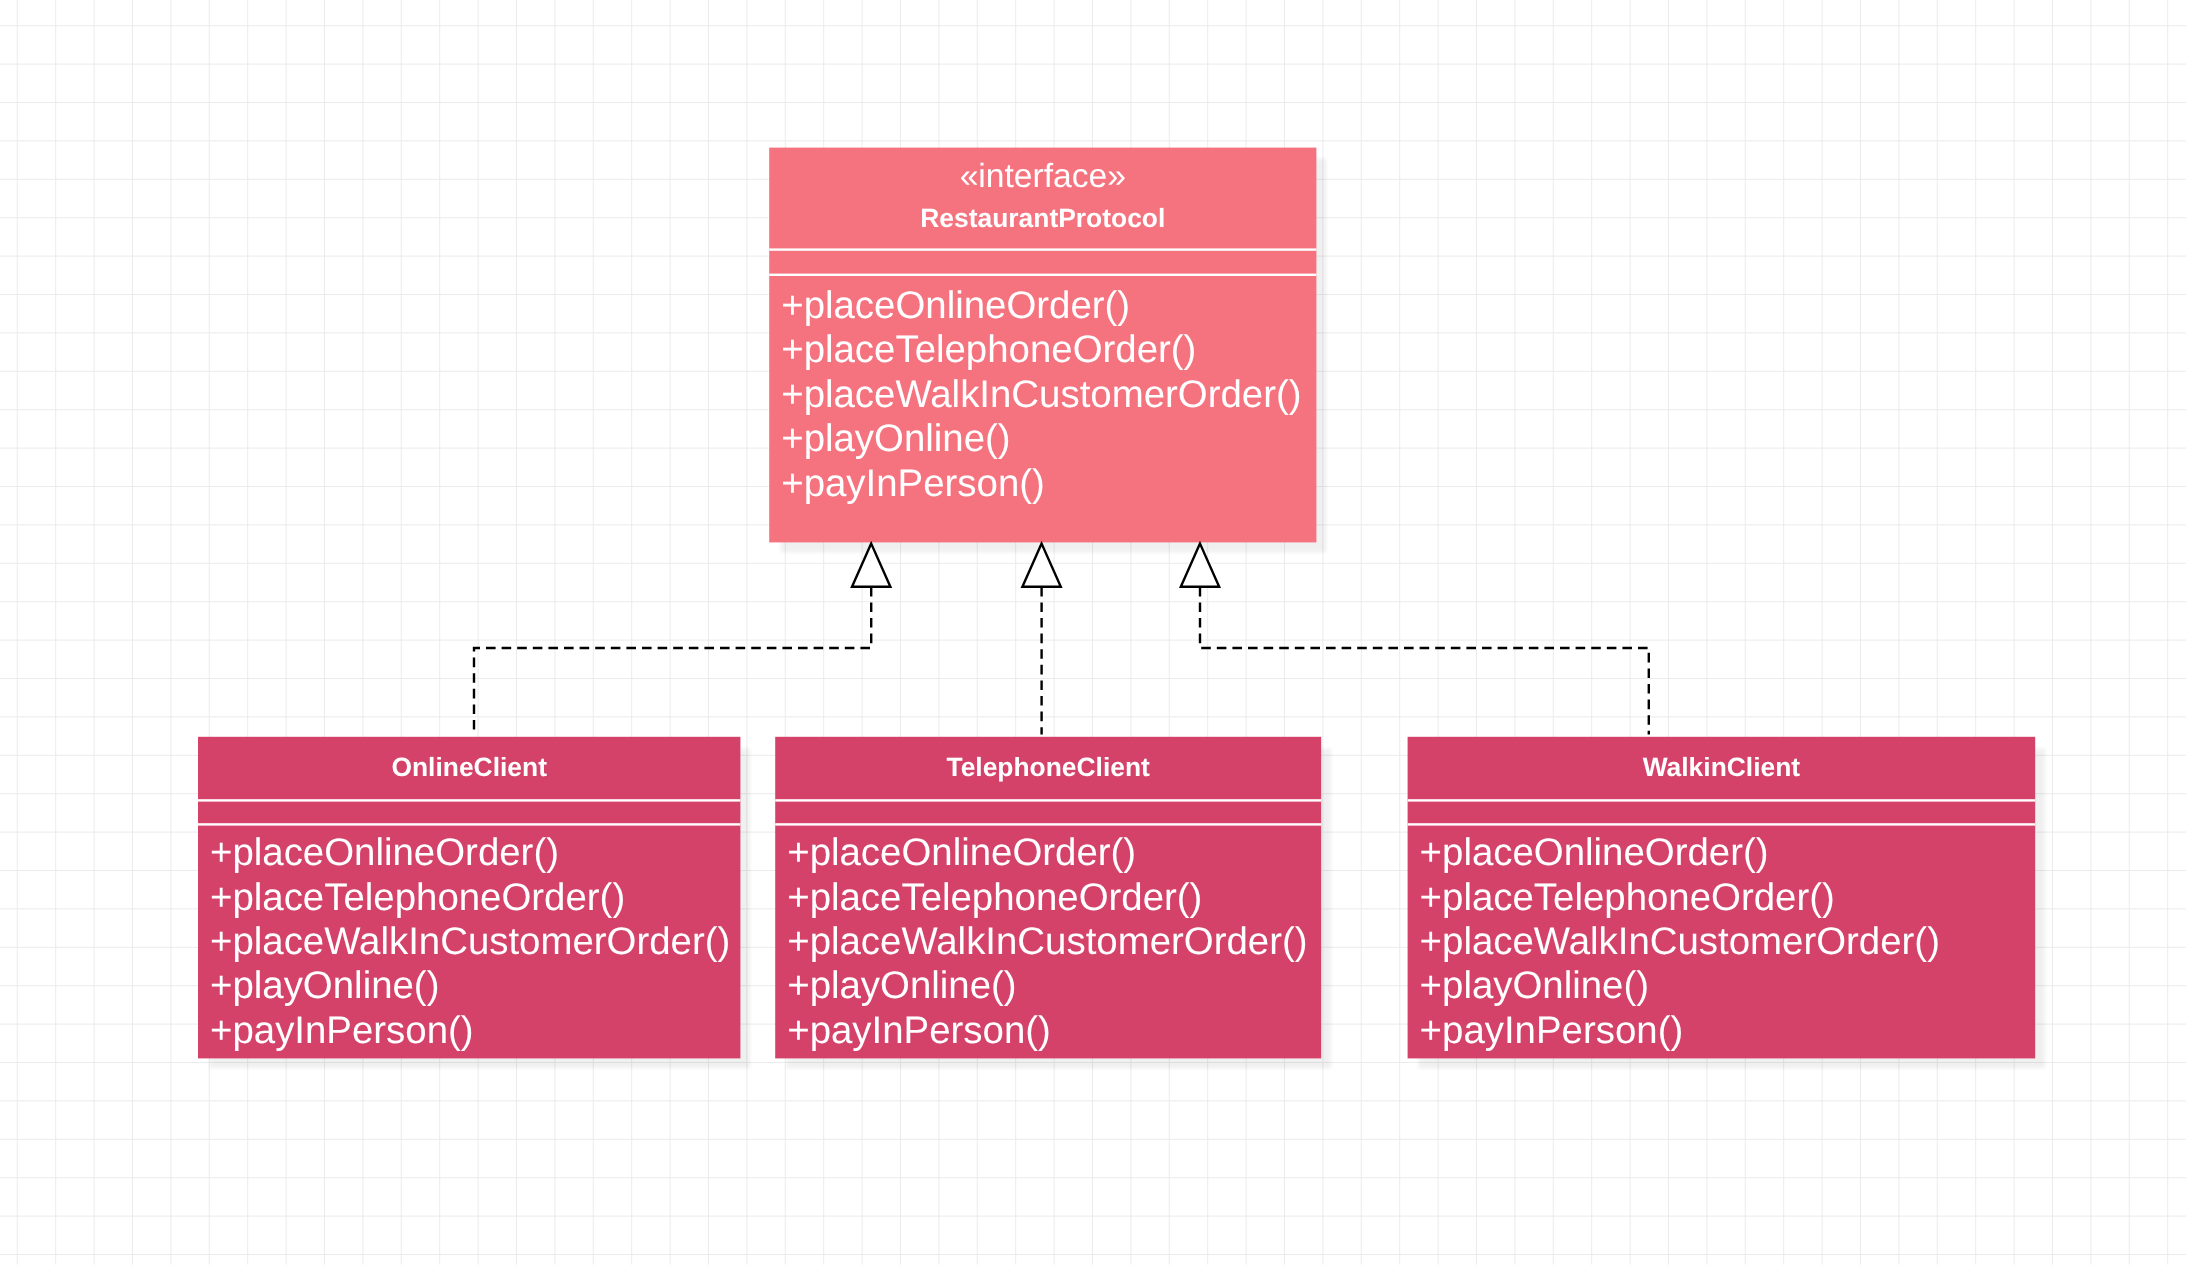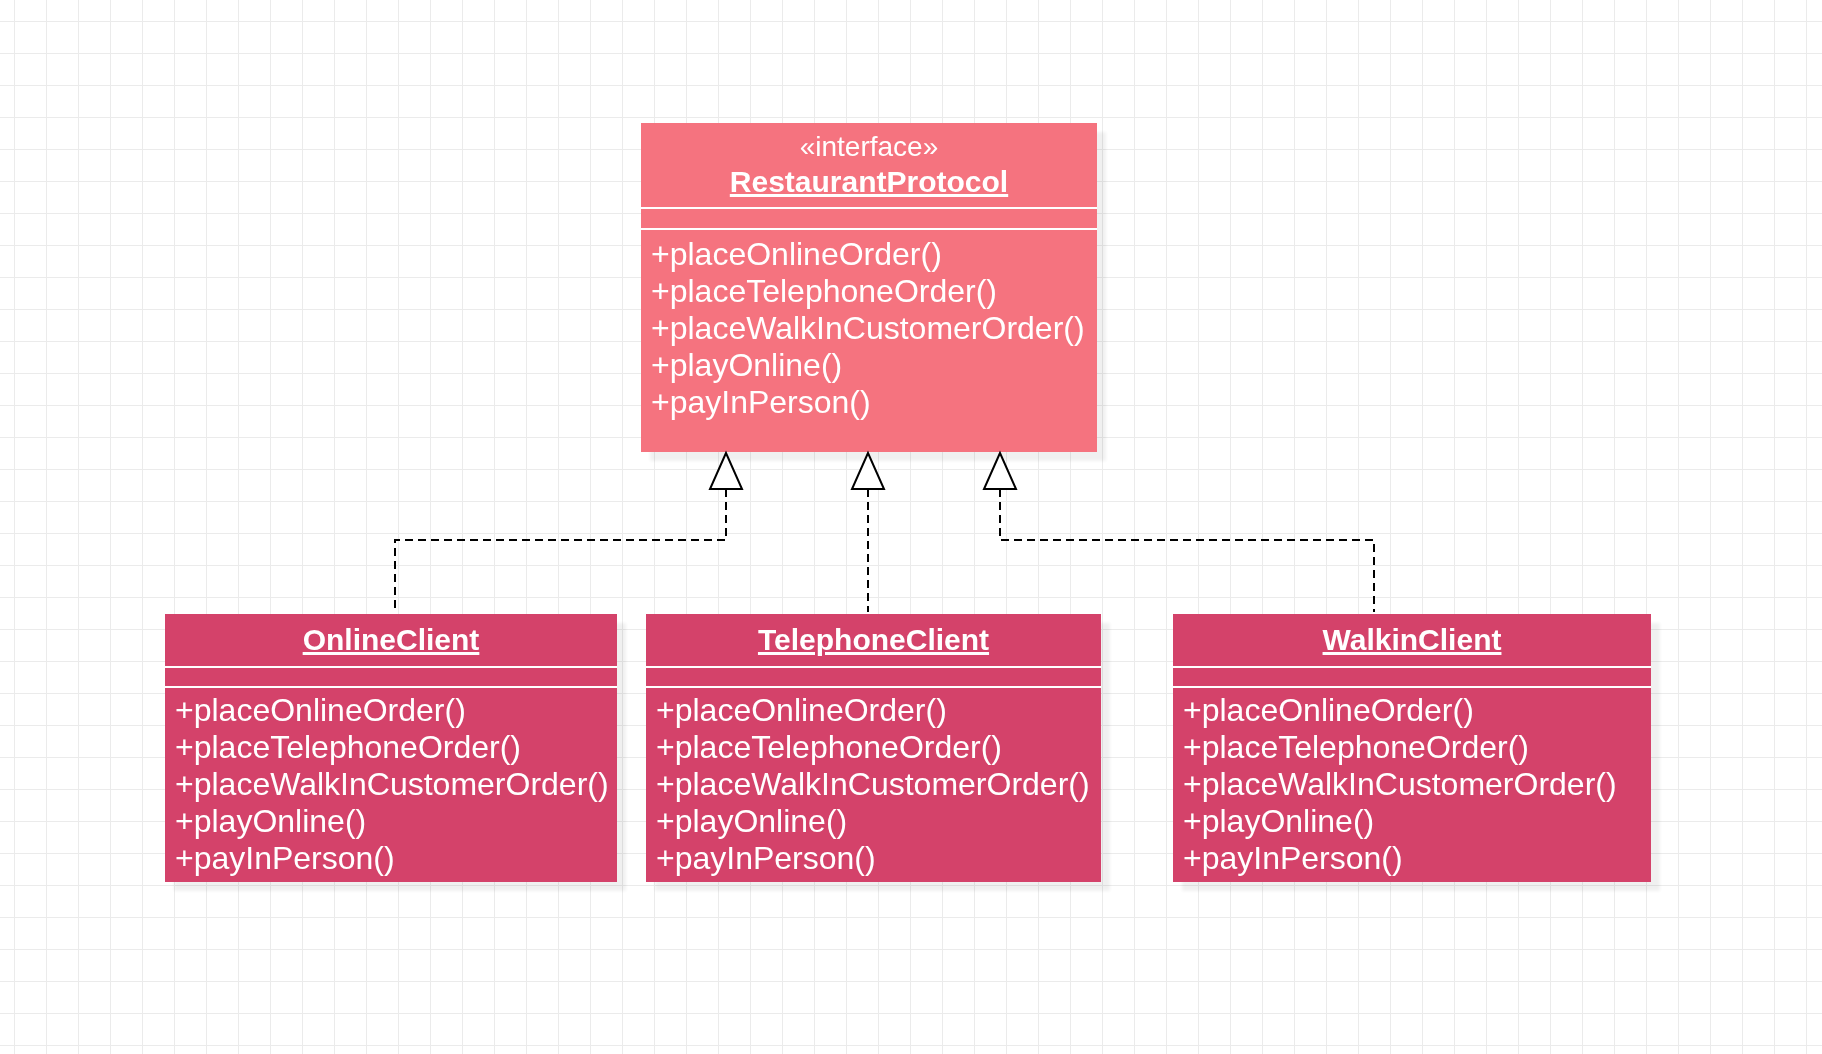--- a/index.html
+++ b/index.html
@@ -20,29 +20,29 @@
     position:absolute;z-index:2;
     display:flex;flex-direction:column;
     color:#ffffff;
     box-shadow:9px 9px 3px rgba(0,0,0,0.06);
     box-sizing:border-box;
   }
   .iface{left:641px;top:123px;width:456px;height:329px;background:#F5737F;}
   .client{top:614px;height:268px;background:#D4426A;}
   .online{left:165px;width:452px;}
   .telephone{left:646px;width:455px;}
-  .walkin{left:1173px;width:478px;}
+  .walkin{left:1173px;width:523px;}
   .title-compartment{
     display:flex;flex-direction:column;align-items:center;justify-content:center;
     border-bottom:2px solid #ffffff;flex:none;
   }
   .iface .title-compartment{height:84px;}
   .client .title-compartment{height:52px;}
   .stereotype{font-size:28px;line-height:34px;font-weight:normal;}
-  .class-name{font-size:30px;line-height:36px;font-weight:bold;text-decoration:underline;}
+  .class-name{font-size:22px;line-height:36px;font-weight:bold;}
   .attr-compartment{border-bottom:2px solid #ffffff;flex:none;}
   .iface .attr-compartment{height:19px;}
   .client .attr-compartment{height:18px;}
   .methods{
     list-style:none;margin:0;flex:1 1 auto;
     padding:6px 10px 0 10px;
     font-size:32px;line-height:37px;
     white-space:nowrap;overflow:hidden;
   }
   .client .methods{padding-top:4px;}

